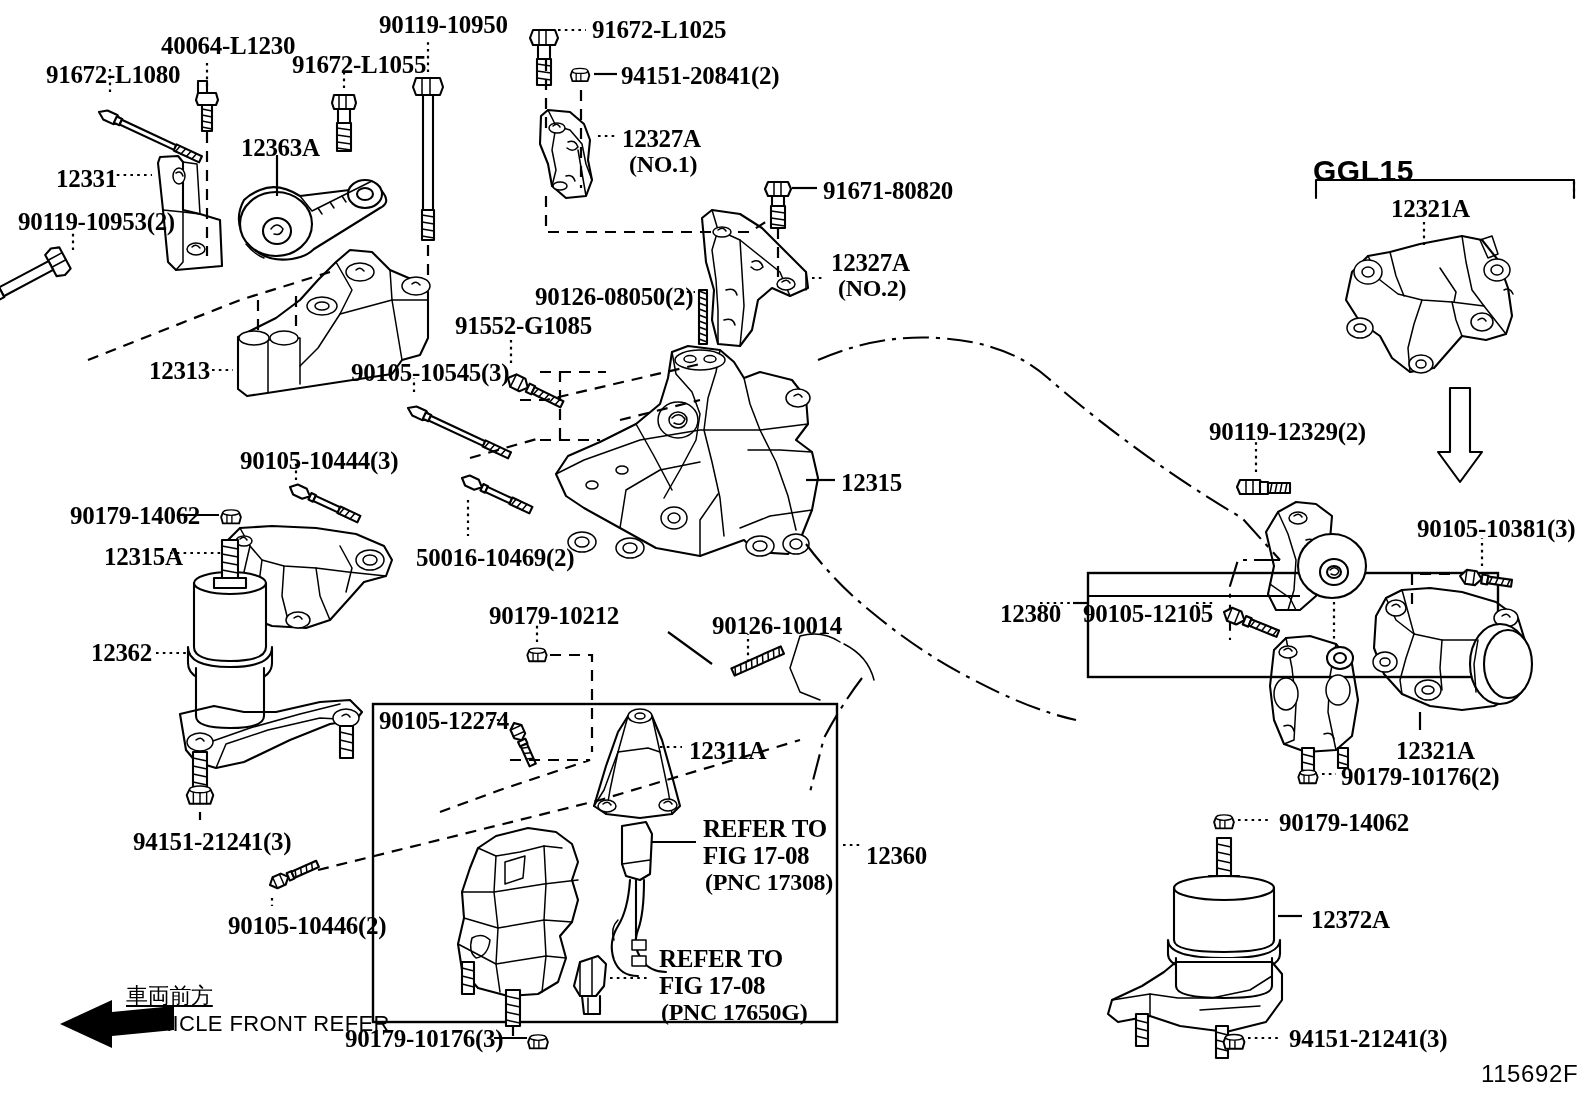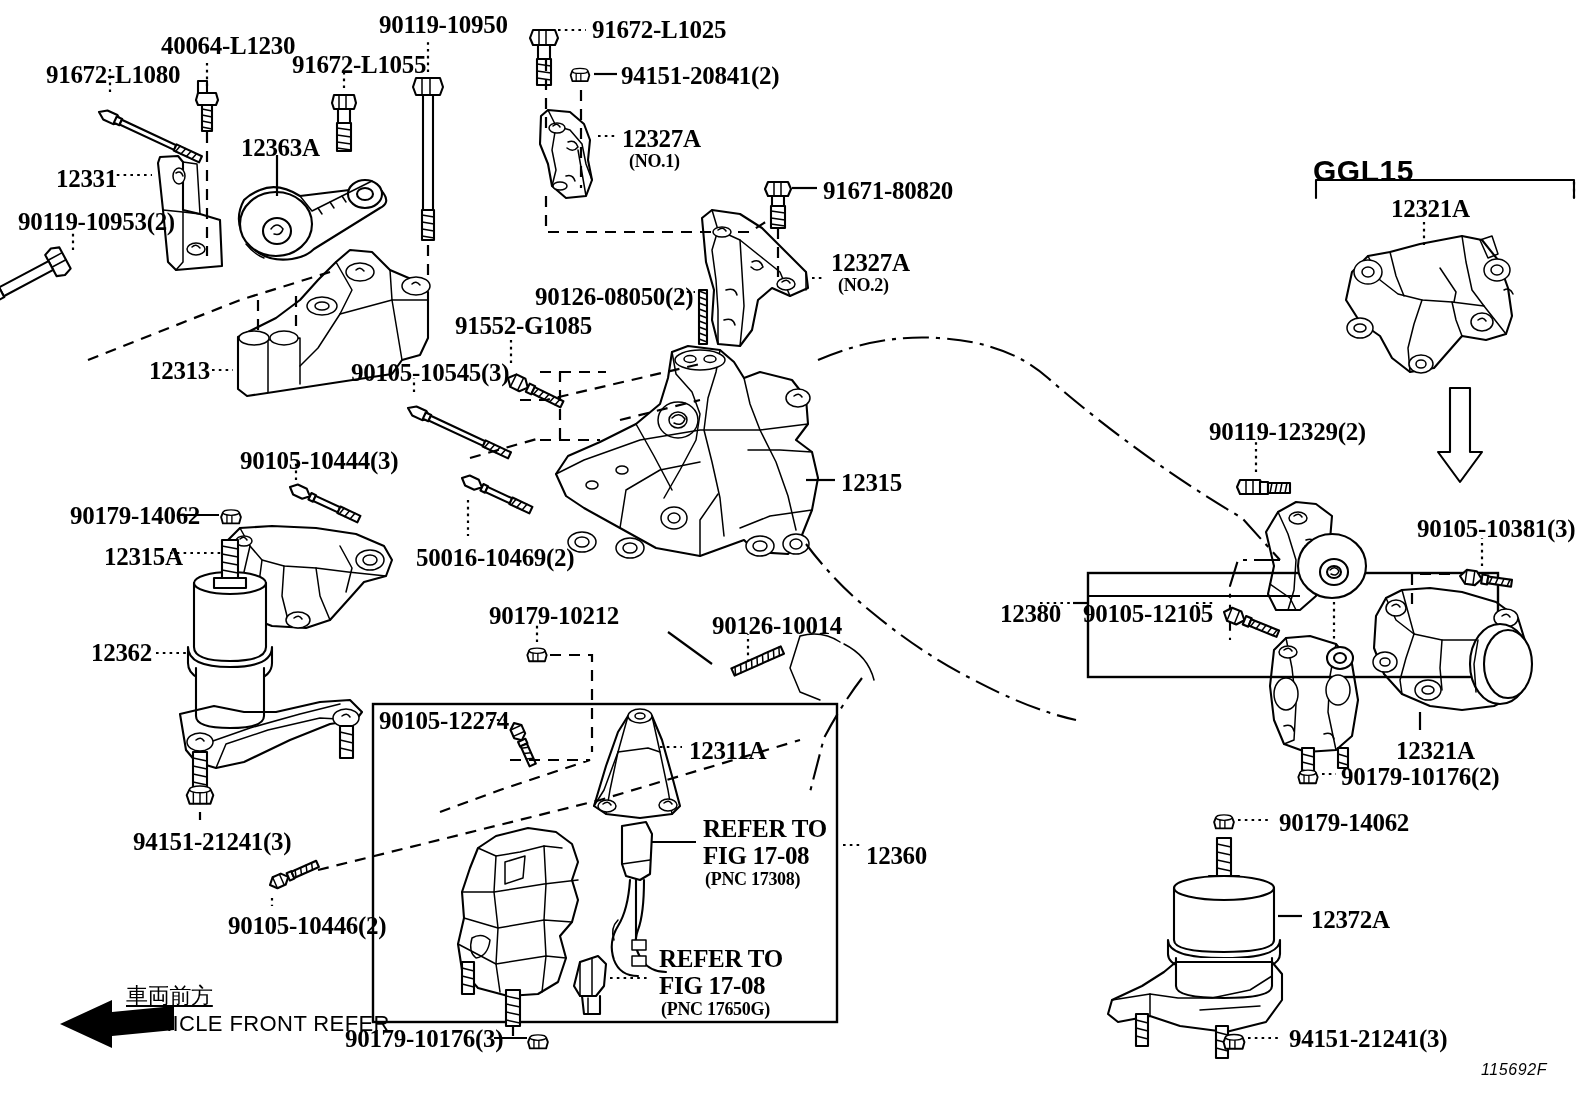--- a/index.html
+++ b/index.html
@@ -20,24 +20,24 @@
     position:absolute;
     font-family:"Liberation Serif", serif;
     font-size:25px;
     font-weight:700;
     letter-spacing:-0.3px;
     white-space:nowrap;
     line-height:1.04;
     color:#000;
   }
   .lbl.ggl{font-family:"Liberation Sans", sans-serif;font-size:30px;font-weight:700;letter-spacing:0.5px;}
-  .lbl.fig{font-family:"Liberation Sans", sans-serif;font-size:16px;font-weight:400;letter-spacing:0.6px;font-style:italic;}
+  .lbl.fig{font-family:"Liberation Sans", sans-serif;font-size:24px;font-weight:400;letter-spacing:0.6px;}
   .lbl.jp{font-family:"DejaVu Sans", sans-serif;font-size:22px;font-weight:400;text-decoration:underline;}
   .lbl.front{font-family:"Liberation Sans", sans-serif;font-size:22px;font-weight:400;letter-spacing:0.4px;}
-  .lbl.sub{font-size:18px;font-weight:700;}
+  .lbl.sub{font-size:24px;font-weight:700;}
 </style>
 </head>
 <body>
 
 <div id="sheet">
 
   <svg id="art" viewBox="0 0 1592 1099" xmlns="http://www.w3.org/2000/svg">
     <defs>
       <style>
         .s{fill:none;stroke:#000;stroke-width:2.1;stroke-linejoin:round;stroke-linecap:round;}

